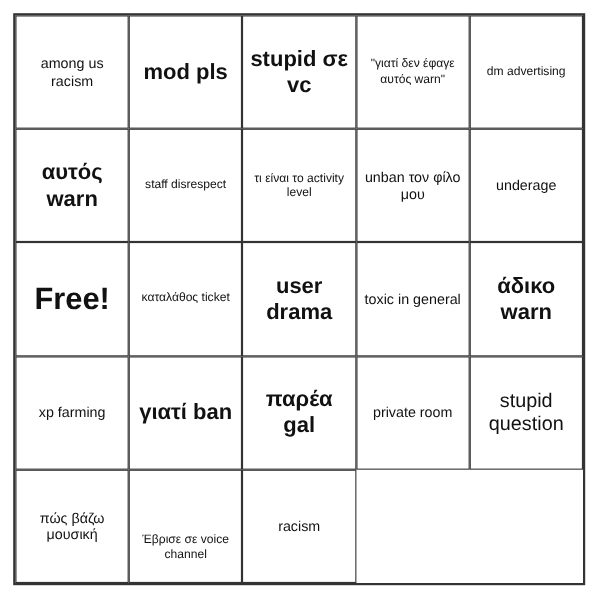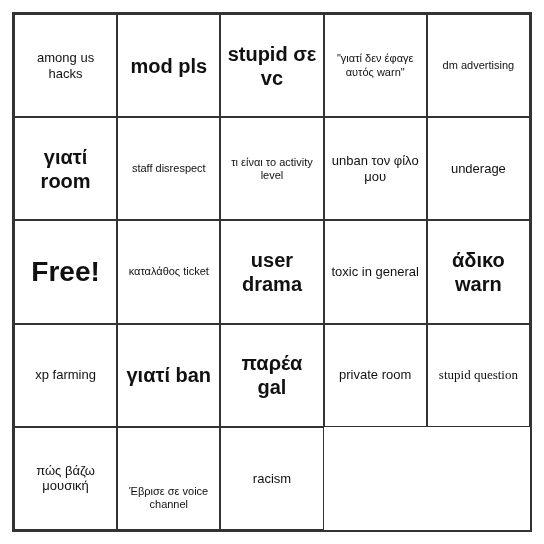--- a/index.html
+++ b/index.html
@@ -41,36 +41,36 @@
     .cell-text {
       font-size: 12px;
       color: #111;
     }
   </style>
 </head>
 <body>
 
 <div class="bingo-board">
 <div class="cell">
-      <span class="cell-text" style="font-size: 13px;">among us hacks</span>
+      <span class="cell-text" style="font-size: 13px;">among us racism</span>
     </div>
     <div class="cell">
       <span class="cell-text" style="font-size: 20px; font-weight: bold;">mod pls</span>
     </div>
     <div class="cell">
       <span class="cell-text" style="font-size: 20px; font-weight: bold;">stupid σε vc</span>
     </div>
     <div class="cell">
       <span class="cell-text" style="font-size: 11px;">"γιατί δεν έφαγε αυτός warn"</span>
     </div>
     <div class="cell">
       <span class="cell-text" style="font-size: 11px;">dm advertising</span>
     </div>
     <div class="cell">
-      <span class="cell-text" style="font-size: 20px; font-weight: bold;">γιατί room</span>
+      <span class="cell-text" style="font-size: 20px; font-weight: bold;">αυτός warn</span>
     </div>
     <div class="cell">
       <span class="cell-text" style="font-size: 11px;">staff disrespect</span>
     </div>
     <div class="cell">
       <span class="cell-text" style="font-size: 11px;">τι είναι το activity level</span>
     </div>
     <div class="cell">
       <span class="cell-text" style="font-size: 13px;">unban τον φίλο μου</span>
     </div>
@@ -98,21 +98,21 @@
     <div class="cell">
       <span class="cell-text" style="font-size: 20px; font-weight: bold;">γιατί ban</span>
     </div>
     <div class="cell">
       <span class="cell-text" style="font-size: 20px; font-weight: bold;">παρέα gal</span>
     </div>
     <div class="cell">
       <span class="cell-text" style="font-size: 13px;">private room</span>
     </div>
     <div class="cell">
-      <span class="cell-text" style="font-size: 13px; font-family: Liberation Serif, serif;">stupid question</span>
+      <span class="cell-text" style="font-size: 18px;">stupid question</span>
     </div>
     <div class="cell">
       <span class="cell-text" style="font-size: 13px;">πώς βάζω μουσική</span>
     </div>
     <div class="cell">
       <span class="cell-text" style="font-size: 11px; margin-top: 40px;">Έβρισε σε voice channel</span>
     </div>
     <div class="cell">
       <span class="cell-text" style="font-size: 13px;">racism</span>
     </div>

